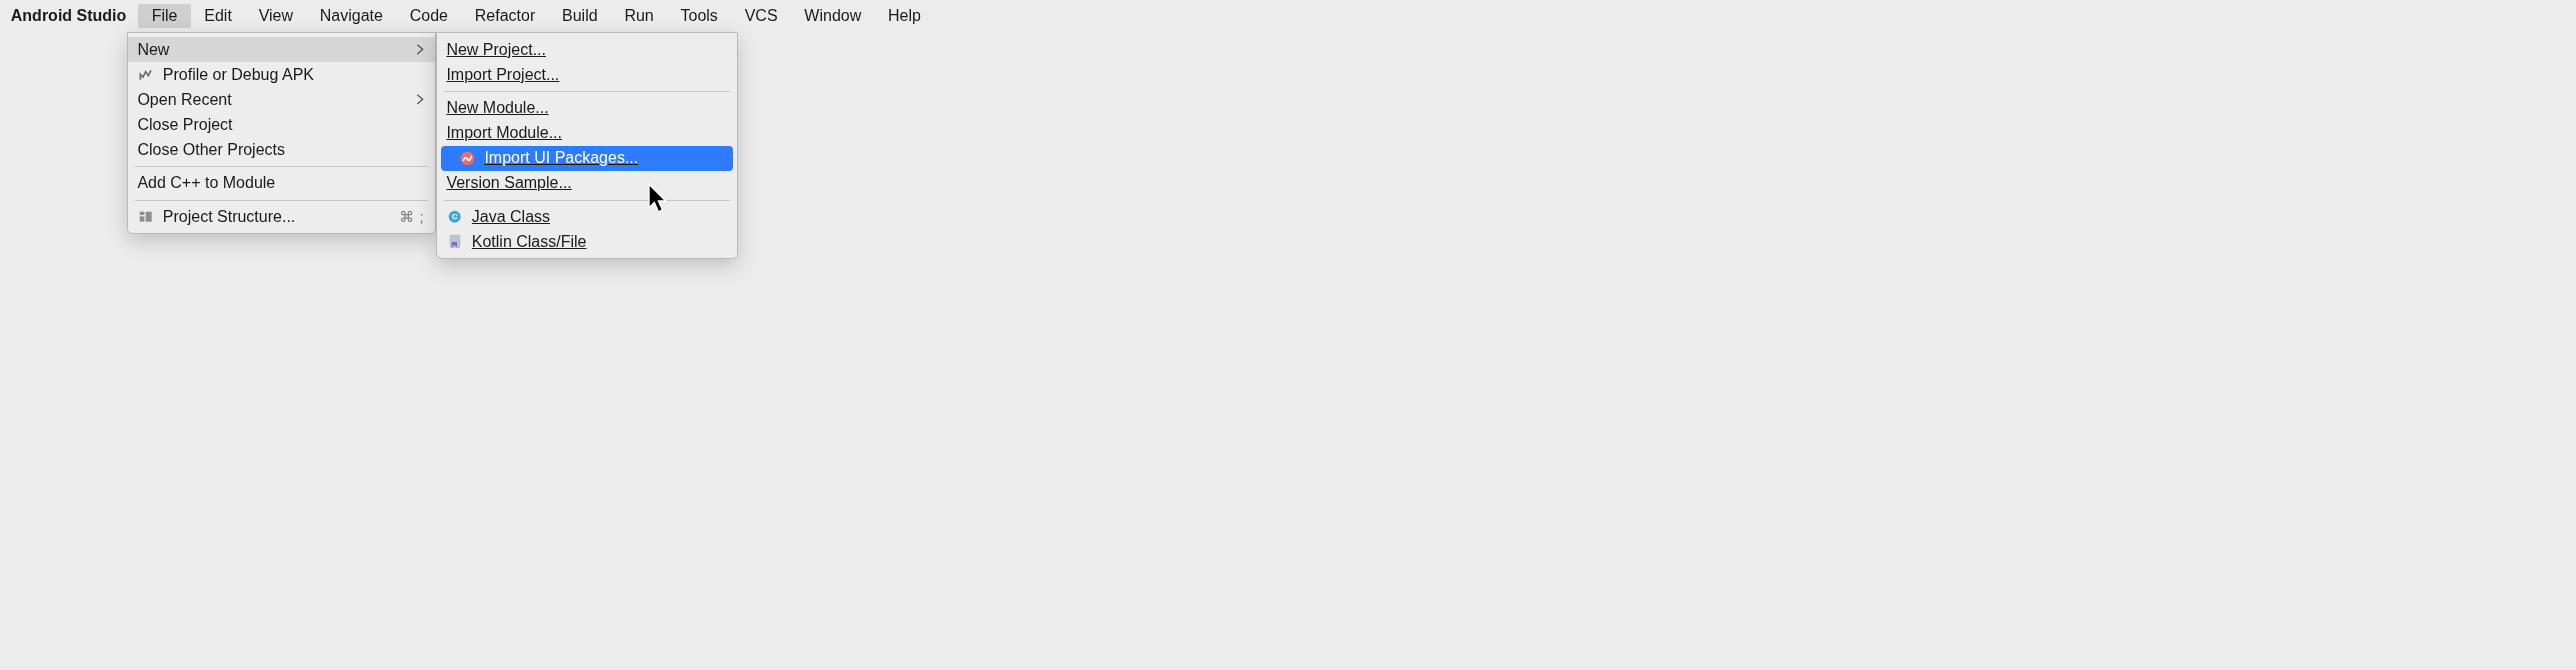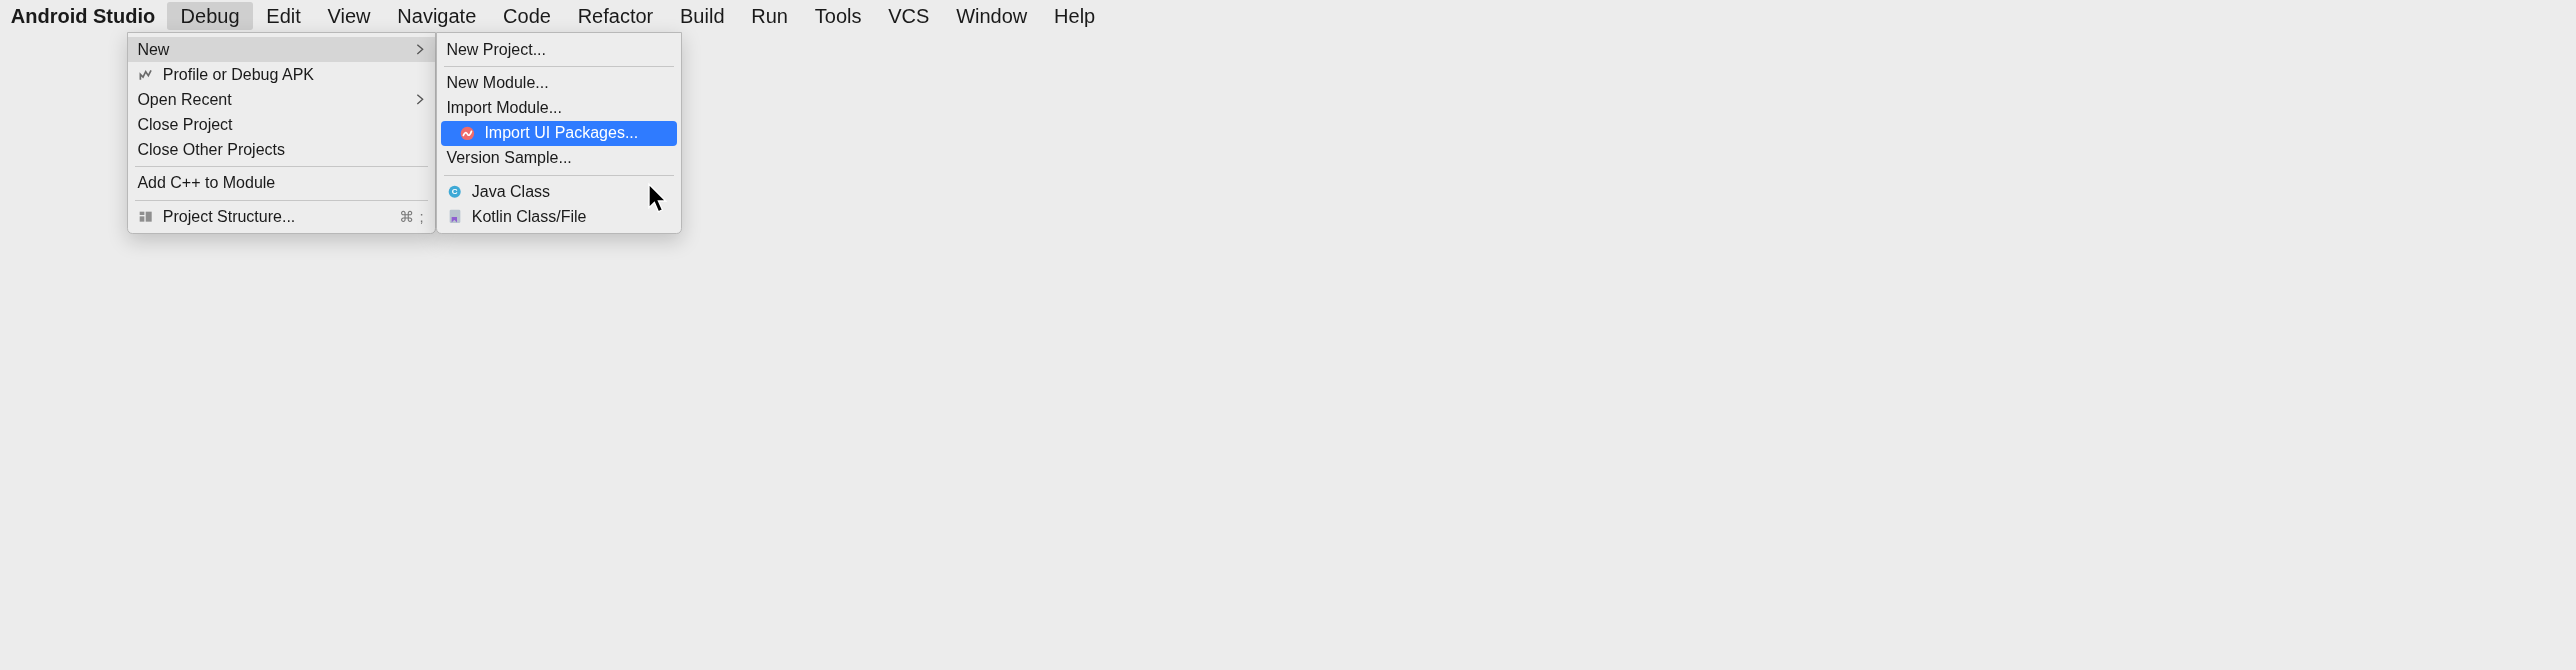--- a/index.html
+++ b/index.html
@@ -12,21 +12,21 @@
     overflow: hidden;
     color: #1a1a1a;
     position: relative;
   }
   .menubar {
     height: 32px;
     background: #ececec;
     display: flex;
     align-items: center;
     padding: 0 5.4px;
-    font-size: 20px;
+    font-size: 16px;
   }
   .app-title {
     font-weight: 700;
     padding: 0 12px 0 5.4px;
   }
   .menu-item {
     padding: 2.7px 13.4px;
     border-radius: 2.7px;
     cursor: default;
   }
@@ -42,21 +42,22 @@
     border-radius: 0 0 5.4px 5.4px;
     box-shadow: 0 6.7px 20px rgba(0,0,0,0.18);
     padding: 4px 0;
   }
   .dropdown.primary {
     left: 127px;
     width: 309px;
   }
   .dropdown.secondary {
     left: 436px;
-    width: 246px;
+    width: 302px;
+    text-decoration: underline;
   }
   .drow {
     display: flex;
     align-items: center;
     height: 25px;
     padding: 0 10.7px 0 9.4px;
     font-size: 16px;
     gap: 8px;
     cursor: default;
   }
@@ -91,21 +92,21 @@
     top: 182px;
     pointer-events: none;
   }
   svg { display: block; }
 </style>
 </head>
 <body>
 
 <div class="menubar">
   <span class="app-title">Android Studio</span>
-  <span class="menu-item open">Debug</span>
+  <span class="menu-item open">File</span>
   <span class="menu-item">Edit</span>
   <span class="menu-item">View</span>
   <span class="menu-item">Navigate</span>
   <span class="menu-item">Code</span>
   <span class="menu-item">Refactor</span>
   <span class="menu-item">Build</span>
   <span class="menu-item">Run</span>
   <span class="menu-item">Tools</span>
   <span class="menu-item">VCS</span>
   <span class="menu-item">Window</span>
@@ -158,20 +159,23 @@
     </span>
     <span class="label">Project Structure...</span>
     <span class="short">⌘ ;</span>
   </div>
 </div>
 
 <div class="dropdown secondary">
   <div class="drow noicon">
     <span class="label">New Project...</span>
   </div>
+  <div class="drow noicon">
+    <span class="label">Import Project...</span>
+  </div>
   <div class="sep"></div>
   <div class="drow noicon">
     <span class="label">New Module...</span>
   </div>
   <div class="drow noicon">
     <span class="label">Import Module...</span>
   </div>
   <div class="drow selected">
     <span class="icon-slot">
       <svg width="14.8" height="14.8" viewBox="0 0 22 22">

